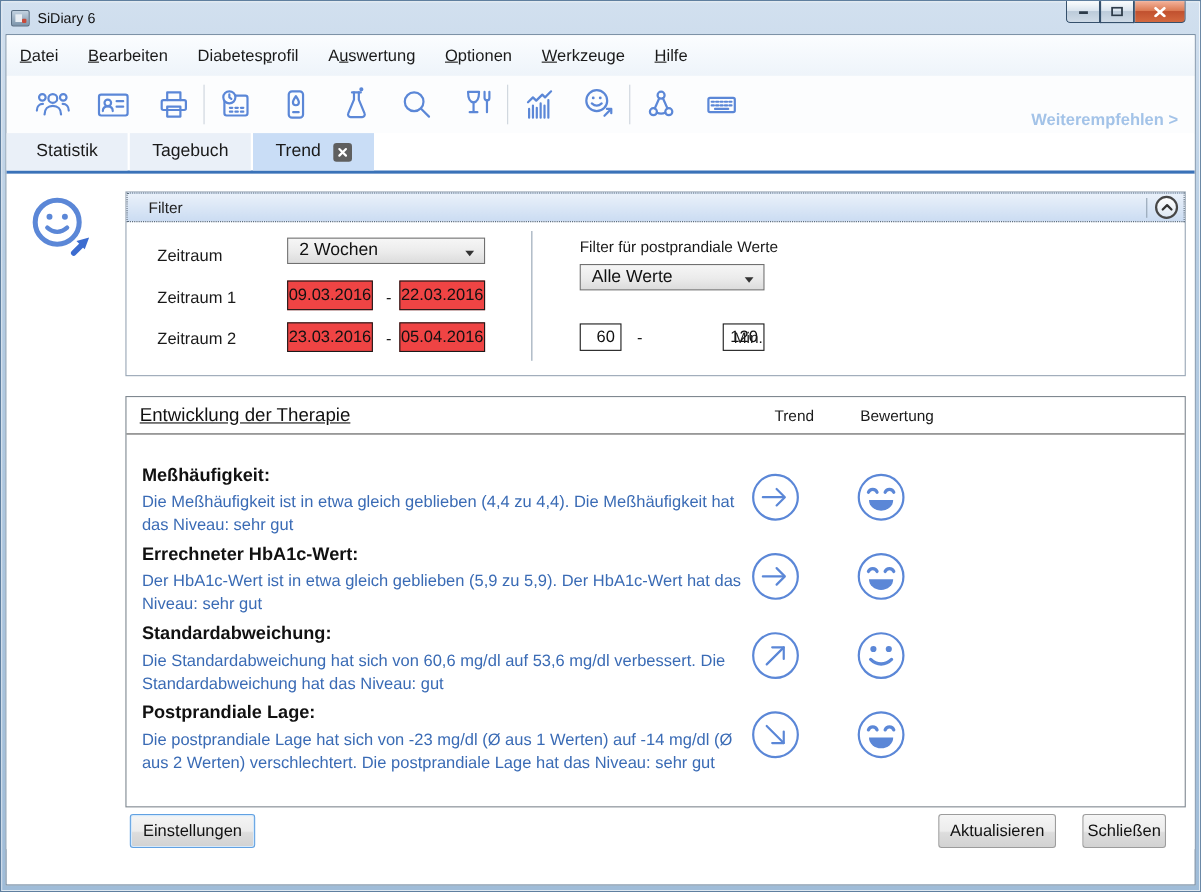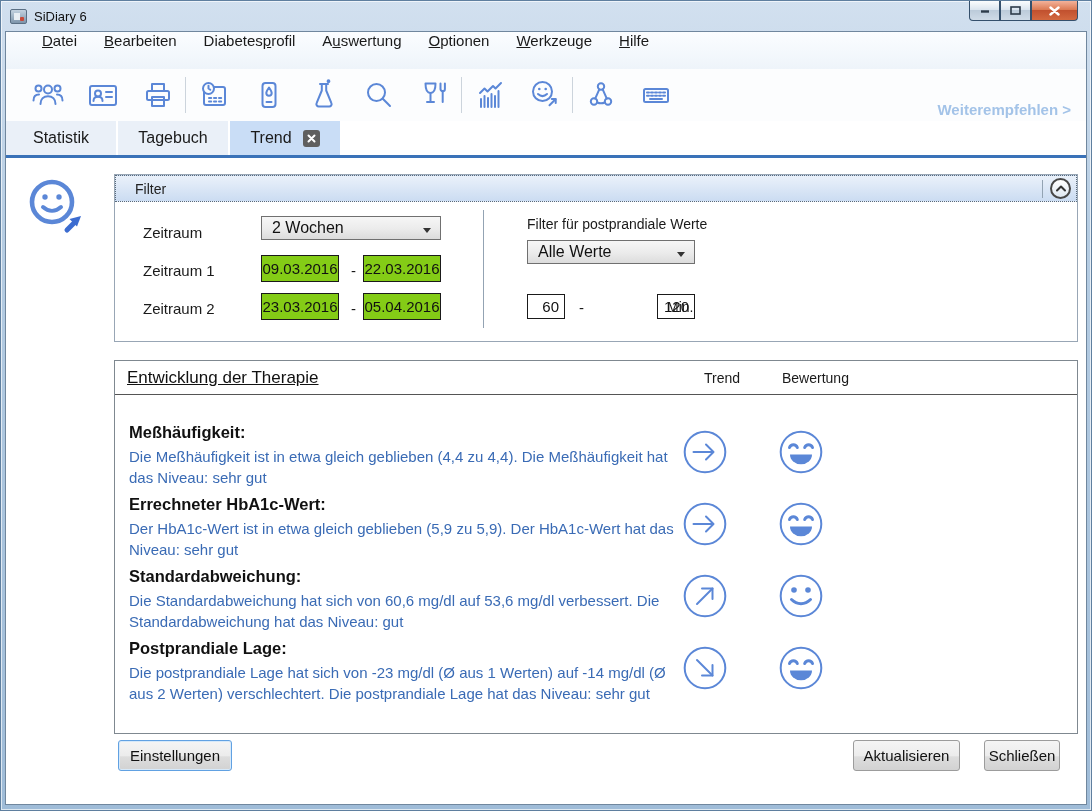--- a/index.html
+++ b/index.html
@@ -19,22 +19,22 @@
   .win-controls { position:absolute; top:0; right:13px; display:flex; }
   .win-btn { width:31px; height:20px; border:1px solid #35506c; border-top:none; display:flex; align-items:center; justify-content:center;
     background:linear-gradient(180deg,#fbfdfe 0%,#dbe5ef 45%,#bccbda 50%,#cfdbe7 100%); }
   .win-btn.min { border-radius:0 0 0 4px; }
   .win-btn.close { width:47px; border-radius:0 0 4px 0;
     background:linear-gradient(180deg,#f3b29a 0%,#dc7b55 45%,#c1512f 50%,#d3683f 100%); }
 
   
   .client { position:absolute; left:4px; right:4px; top:30px; bottom:5px; background:#fff; border:1px solid #70879e; }
 
-  .menubar { position:absolute; left:0; right:0; top:0; height:37px; display:flex; gap:27px;
-    padding-left:36px; font-size:15px; color:#1a1a1a; background:linear-gradient(#fbfdff,#eef4fa); }
+  .menubar { position:absolute; left:0; right:0; top:0; height:37px; display:flex; align-items:center; gap:27px;
+    padding-left:12px; font-size:15px; color:#1a1a1a; background:linear-gradient(#fbfdff,#eef4fa); }
   .menu-item { cursor:default; }
   .mn { text-decoration:underline; }
 
   .toolbar { position:absolute; left:0; right:0; top:37px; height:52px; display:flex; align-items:center; padding-left:14px;
     background:#fcfdfe; }
   .tool-btn { width:55px; display:flex; justify-content:center; align-items:center; }
   .tool-sep { width:1px; height:36px; background:#ccd4dc; }
   svg.ic { stroke:#5b87d7; fill:none; stroke-width:2; stroke-linecap:round; stroke-linejoin:round; }
   .recommend { position:absolute; right:15px; bottom:3px; color:#a3c3e8; font-weight:bold; font-size:15px; text-decoration:none; }
 
@@ -57,21 +57,21 @@
   .hdr-sep { position:absolute; right:33px; top:4px; width:1px; height:18px; background:#93a3b3; }
   .collapse-btn { position:absolute; right:5px; top:2px; width:21px; height:21px; border-radius:50%; border:2px solid #474747;
     background:linear-gradient(#ffffff,#dfe8f2); display:flex; align-items:center; justify-content:center; }
   .filter-body { position:relative; height:138px; font-size:15px; color:#1a1a1a; }
   .flabel { position:absolute; left:28px; }
   .combo { position:absolute; height:24px; border:1px solid #707070; border-radius:0; font-size:16px; color:#111;
     background:linear-gradient(#f6f6f6,#ebebeb 55%,#dcdcdc); display:flex; align-items:center; padding-left:10px; }
   .combo-arrow { position:absolute; right:9px; top:11px; width:0; height:0;
     border-left:4.5px solid transparent; border-right:4.5px solid transparent; border-top:5px solid #333; }
   .date-field { position:absolute; width:78px; height:27px; border:1px solid #1a1a1a; text-align:center; font-size:15px;
-    color:#111; font-family:"Liberation Sans",sans-serif; background:#84cc16; }
+    color:#111; font-family:"Liberation Sans",sans-serif; background:#ef4444; }
   .num-field { position:absolute; width:38px; height:25px; border:1px solid #1a1a1a; text-align:right; padding-right:5px;
     font-size:15px; color:#111; font-family:"Liberation Sans",sans-serif; background:#fff; }
   .dash { position:absolute; color:#1a1a1a; }
   .v-divider { position:absolute; left:368px; top:8px; width:1px; height:118px; background:#93a3b3; }
 
   
   .therapy-panel { position:absolute; left:108px; top:202px; width:964px; height:374px; border:1px solid #7f8890; background:#fff; }
   .therapy-header { position:relative; height:34px; border-bottom:1px solid #555; }
   .therapy-title { position:absolute; left:12px; top:7px; font-size:17px; color:#111; text-decoration:underline; }
   .col-label { position:absolute; top:9px; font-size:14px; color:#1a1a1a; }

